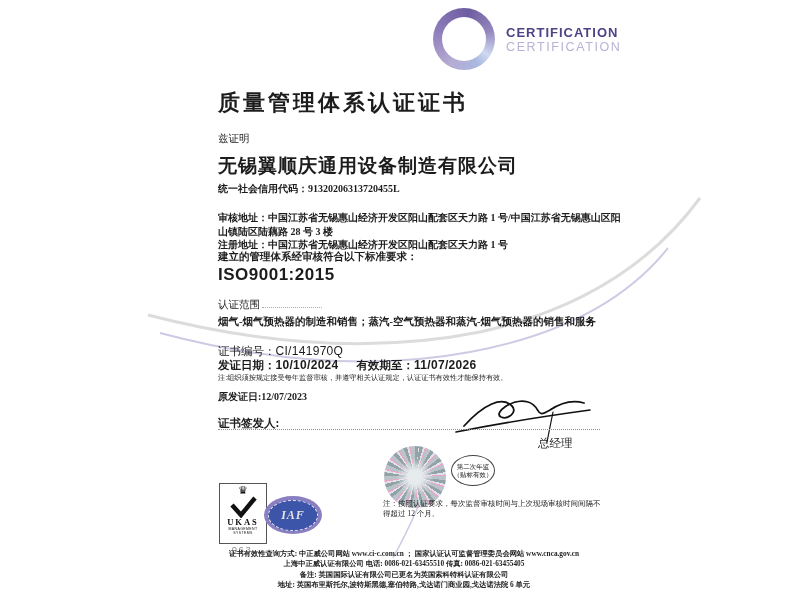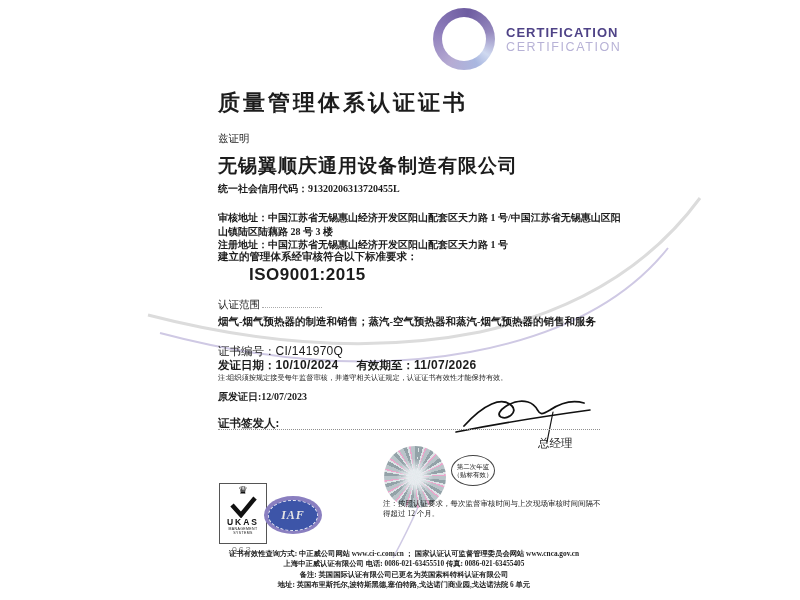--- a/index.html
+++ b/index.html
@@ -1,21 +1,21 @@
 <!DOCTYPE html>
 <html><head>
 <meta charset="utf-8">
 <style>
   html,body{margin:0;padding:0;background:#ffffff;}
   .page{
     position:relative;width:800px;height:600px;background:#ffffff;overflow:hidden;
     font-family:"Liberation Serif","DejaVu Serif",serif;color:#1c1c1c;
   }
   .abs{position:absolute;}
-  .sans{font-family:"Liberation Sans","DejaVu Sans",sans-serif;margin-left:31px;}
+  .sans{font-family:"Liberation Sans","DejaVu Sans",sans-serif;}
 
   
   .watermark{position:absolute;left:0;top:0;width:800px;height:600px;pointer-events:none;}
 
   
   .logo-ring{left:433px;top:8px;width:62px;height:62px;border-radius:50%;
     background:conic-gradient(from 210deg,#b6abd3,#8d7cba 22%,#6d5ca0 44%,#9487bd 62%,#cfd9f0 76%,#a9b7e0 84%,#b6abd3);
     display:flex;align-items:center;justify-content:center;}
   .logo-hole{width:44px;height:44px;border-radius:50%;background:#fff;}
   .logo-text{left:506px;top:25px;line-height:15px;}
@@ -58,21 +58,21 @@
     }
   .stamp-oval{left:451px;top:455px;width:42px;height:29px;border:1px solid #444;border-radius:50%;
     display:flex;flex-direction:column;align-items:center;justify-content:center;line-height:7.5px;}
   .stamp-oval span{font-size:6.5px;color:#222;}
   .sup-note{left:383px;top:499px;width:222px;font-size:7.5px;line-height:10px;color:#222;}
 
   
   .ukas-box{left:219px;top:483px;width:46px;height:58px;border:1px solid #555;background:#fff;
     display:flex;flex-direction:column;align-items:center;justify-content:flex-start;padding-top:1px;}
   .crown{font-size:11px;line-height:11px;color:#111;}
-  .ukas-word{font-family:Liberation Sans, sans-serif;font-size:8.5px;font-weight:bold;letter-spacing:2px;color:#111;line-height:9px;}
+  .ukas-word{font-family:Liberation Serif, serif;font-size:8.5px;font-weight:bold;letter-spacing:2px;color:#111;line-height:9px;}
   .ukas-sub{font-family:"Liberation Sans","DejaVu Sans",sans-serif;font-size:3.5px;letter-spacing:.4px;color:#111;line-height:4.2px;}
   .ukas-num{left:219px;top:544px;width:46px;text-align:center;font-family:"Liberation Sans","DejaVu Sans",sans-serif;
     font-size:9.5px;color:#8d8d8d;letter-spacing:1.5px;}
   .iaf-outer{left:264px;top:496px;width:58px;height:38px;border-radius:50%;background:#8a7fc0;
     display:flex;align-items:center;justify-content:center;}
   .iaf-mid{width:48px;height:29px;border-radius:50%;border:1px dashed rgba(255,255,255,.85);background:#3d55a8;
     display:flex;align-items:center;justify-content:center;}
   .iaf-text{font-family:Liberation Serif, serif;font-size:12px;font-weight:bold;font-style:italic;color:#e5e5e5;letter-spacing:1px;}
 
   

